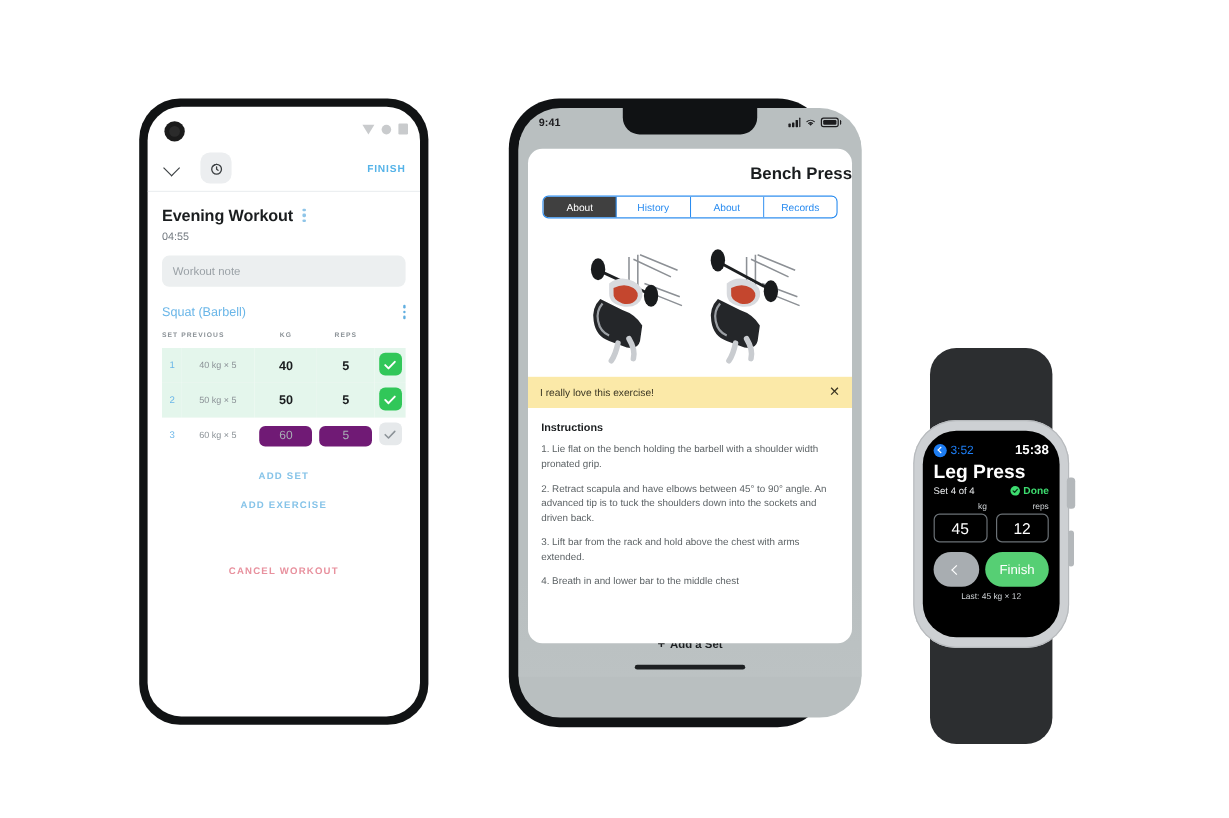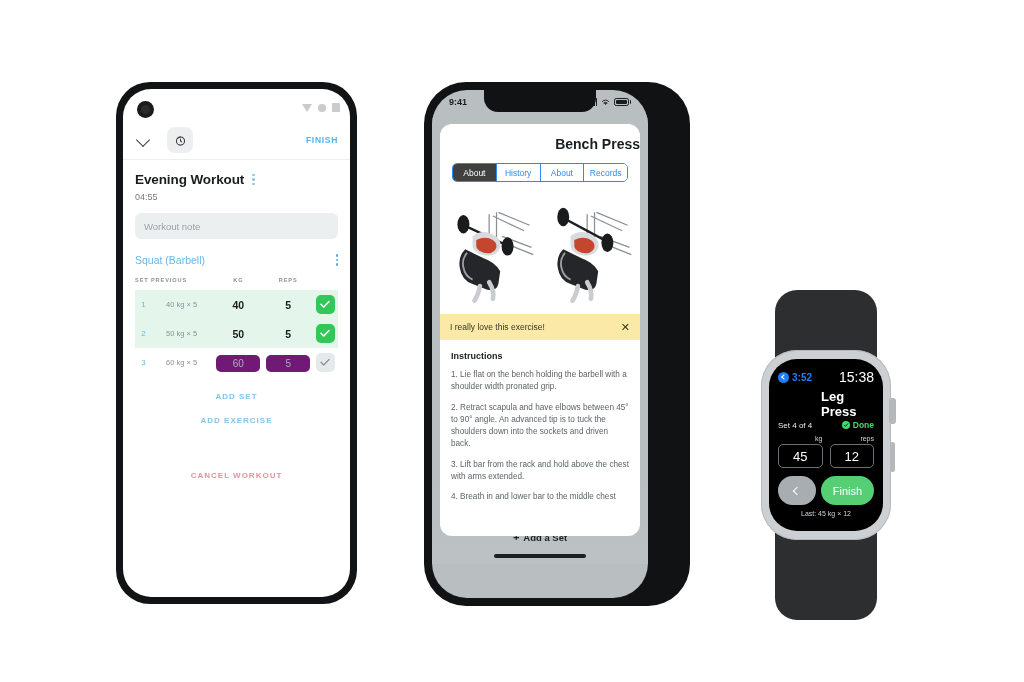--- a/index.html
+++ b/index.html
@@ -111,21 +111,21 @@
   .act.blue { color: #85c3e8; }
   .act.red { color: #e8919e; margin-top: 46px; }
 
   
   .iphone {
     position: absolute; left: 424px; top: 82px;
     width: 266px; height: 524px;
     background: #101214; border-radius: 42px; padding: 8px;
   }
   .iphone-screen {
-    position: relative; width: 216px; height: 508px;
+    position: relative; width: 286px; height: 508px;
     background: #b9bfc0; border-radius: 35px; overflow: hidden;
   }
   .notch {
     position: absolute; left: 50%; transform: translateX(-50%); top: -1px;
     width: 112px; height: 23px; background: #101214;
     border-bottom-left-radius: 14px; border-bottom-right-radius: 14px; z-index: 8;
   }
   .ios-status {
     position: absolute; left: 0; right: 0; top: 3px; height: 17px; z-index: 7;
     display: flex; align-items: center; justify-content: space-between;
@@ -216,23 +216,23 @@
     background: #000; border-radius: 28px; overflow: hidden; padding: 10px 9px 7px;
     color: #fff;
   }
   .w-top { display: flex; align-items: center; justify-content: space-between; }
   .w-back { display: flex; align-items: center; gap: 3px; }
   .back-circ {
     width: 11px; height: 11px; border-radius: 50%; background: #1d7df3;
     display: flex; align-items: center; justify-content: center;
   }
   .back-circ i { width:4px;height:4px;border-left:1.5px solid #fff;border-bottom:1.5px solid #fff;transform:rotate(45deg);margin-left:1.5px;}
-  .w-elapsed { font-size: 10px; font-weight: 700; color: #1d7df3; }
-  .w-clock { font-size: 14px; font-weight: 400; color: #fff; }
-  .w-ex { font-size: 13px; font-weight: 700; margin-top: 4px; margin-left: 43px; }
+  .w-elapsed { font-size: 10px; font-weight: 400; color: #1d7df3; }
+  .w-clock { font-size: 11px; font-weight: 700; color: #fff; }
+  .w-ex { font-size: 16px; font-weight: 700; margin-top: 4px; }
   .w-sub { display: flex; align-items: center; justify-content: space-between; margin-top: 1px; }
   .w-set { font-size: 8px; color: #e8eaec; }
   .w-done { display: flex; align-items: center; gap: 3px; font-size: 8.5px; color: #3ddc6f; font-weight: 600; }
   .done-dot { width: 8px; height: 8px; border-radius: 50%; background: #3ddc6f; display:flex;align-items:center;justify-content:center;}
   .done-dot svg { width: 6px; height: 6px; }
   .w-fields { display: flex; gap: 7px; margin-top: 5px; }
   .w-field { flex: 1; text-align: right; }
   .w-flabel { font-size: 7px; color: #d2d6d9; margin-bottom: 2px; }
   .w-fbox {
     border: 1px solid #6b7176; border-radius: 5px; height: 24px;

